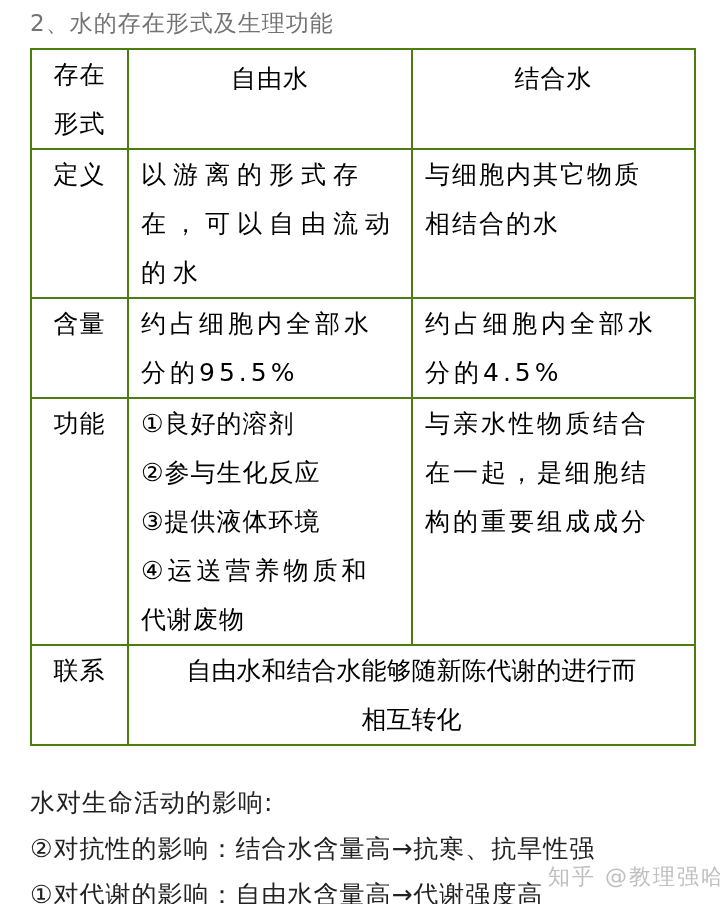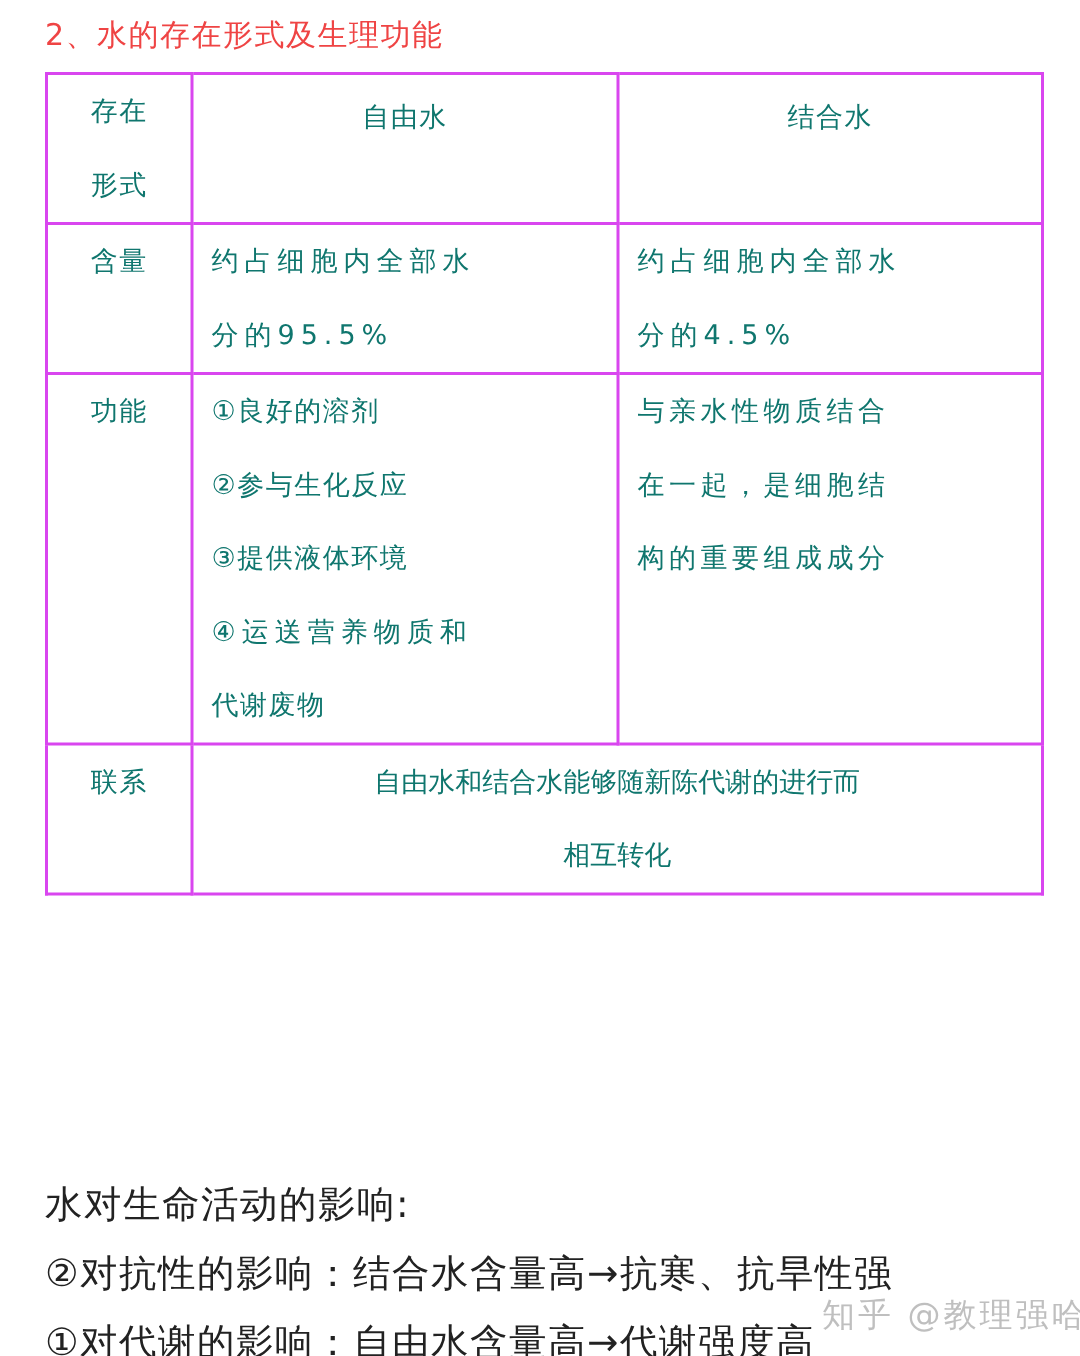--- a/index.html
+++ b/index.html
@@ -12,40 +12,40 @@
     height: 904px;
     position: relative;
     overflow: hidden;
     font-family: "DejaVu Sans", "Liberation Sans", sans-serif;
     color: #222222;
   }
   .title {
     position: absolute;
     left: 30px;
     top: 6px;
-    font-size: 20px;
+    font-size: 23px;
     line-height: 34px;
     letter-spacing: 1px;
-    color: #ef4444;
+    color: #737373;
   }
   table.main {
     position: absolute;
     left: 30px;
     top: 48px;
     width: 664px;
     border-collapse: collapse;
     table-layout: fixed;
   }
   table.main td {
-    border: 2px solid #d946ef;
+    border: 2px solid #4d7c0f;
     vertical-align: top;
-    font-size: 18px;
+    font-size: 25px;
     line-height: 49px;
     padding: 0 0 0 12px;
-    color: #0f766e;
+    color: #000000;
   }
   table.main td.label {
     text-align: center;
     padding: 0;
     letter-spacing: 1px;
   }
   table.main td.head {
     text-align: center;
     padding: 4px;
     letter-spacing: 1px;
@@ -92,20 +92,32 @@
   <tbody>
       <tr style="height:99px">
     <td class="label">
       <span class="line">存在</span>
       <span class="line">形式</span>
     </td>
     <td class="head">自由水</td>
     <td class="head">结合水</td>
   </tr>
 
+  <tr style="height:148px">
+    <td class="label">定义</td>
+    <td class="c-free-def">
+      <span class="line">以游离的形式存</span>
+      <span class="line">在，可以自由流动</span>
+      <span class="line">的水</span>
+    </td>
+    <td class="c-bound-def">
+      <span class="line">与细胞内其它物质</span>
+      <span class="line">相结合的水</span>
+    </td>
+  </tr>
 
   <tr style="height:98px">
     <td class="label">含量</td>
     <td class="c-amt">
       <span class="line">约占细胞内全部水</span>
       <span class="line">分的95.5%</span>
     </td>
     <td class="c-amt">
       <span class="line">约占细胞内全部水</span>
       <span class="line">分的4.5%</span>

